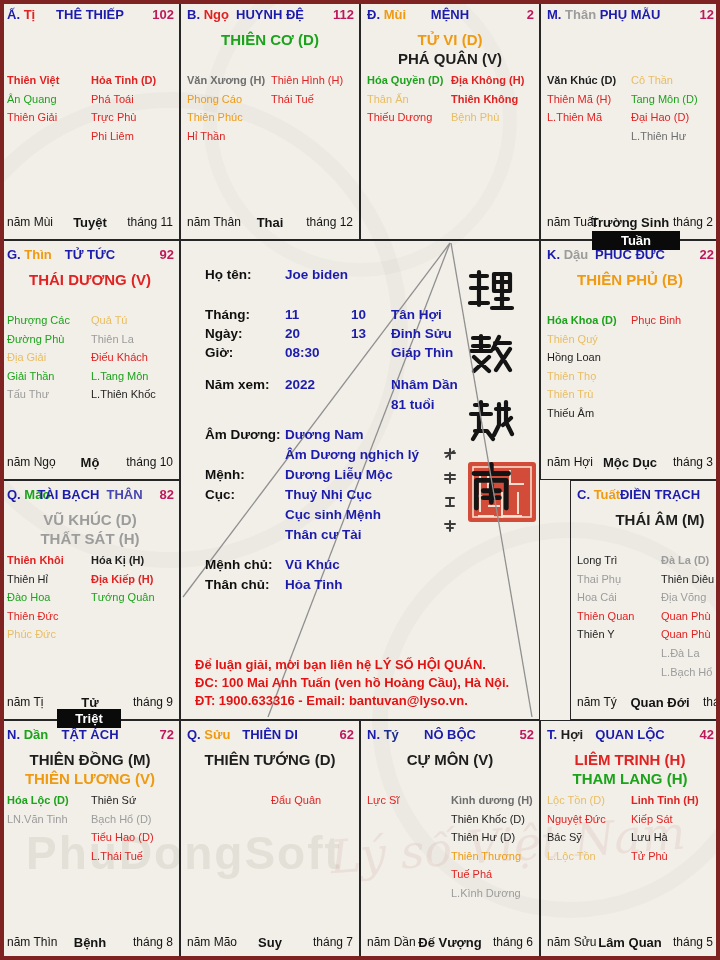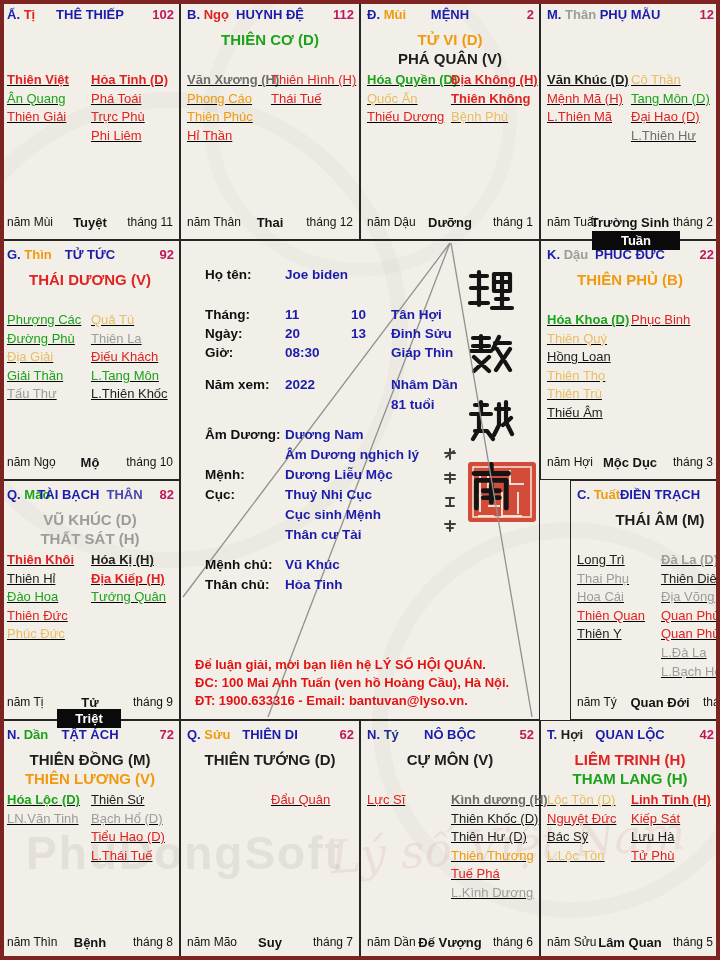--- a/index.html
+++ b/index.html
@@ -9,21 +9,21 @@
   
   .cell{position:absolute;width:180px;height:240px;border:1px solid #262626;box-sizing:border-box;z-index:3;}
   .hdr{position:absolute;top:6px;left:0;right:0;height:18px;}
   .sb{position:absolute;left:6px;top:0;font-size:13px;font-weight:bold;white-space:nowrap;}
   .stem{color:#1b1bac;}
   .pal{position:absolute;left:0;right:0;top:0;text-align:center;font-size:13px;font-weight:bold;color:#1b1bac;white-space:nowrap;}
   .palx{color:#4646ae;margin-left:7px;}
   .num{position:absolute;right:5px;top:0;font-size:13px;font-weight:bold;color:#be185d;}
   .mains{position:absolute;top:29px;left:0;right:0;text-align:center;}
   .mains div{font-size:15px;font-weight:bold;line-height:19px;white-space:nowrap;}
-  .colL,.colR{position:absolute;top:70px;font-size:13px;line-height:18.6px;white-space:nowrap;text-decoration:underline;}
+  .colL,.colR{position:absolute;top:70px;font-size:11px;line-height:18.6px;white-space:nowrap;}
   .colL{left:6px;} .colR{left:90px;}
   .ft{position:absolute;bottom:7px;left:0;right:0;height:17px;font-size:12px;color:#141414;}
   .fy{position:absolute;left:6px;} 
   .fs{position:absolute;left:0;right:0;text-align:center;font-weight:bold;font-size:13px;}
   .fm{position:absolute;right:6px;}
   
   .s-red{color:#e02222;} .s-green{color:#1ca31c;} .s-orange{color:#ef9a10;}
   .s-pale{color:#e9bd62;} .s-gray{color:#9c9c9c;} .s-dgray{color:#6e6e6e;}
   .s-black{color:#1e1e1e;} .s-navy{color:#1c2f8c;}
   .bold{font-weight:bold;}
@@ -156,44 +156,39 @@
           <span class="sb"><span class="stem">Đ.</span> <span class="s-orange bold">Mùi</span></span>
           <div class="pal">MỆNH</div>
           <span class="num">2</span>
         </div>
         <div class="mains">
           <div class="s-orange">TỬ VI (D)</div>
           <div class="s-black">PHÁ QUÂN (V)</div>
         </div>
         <div class="colL">
           <div class="s-green bold">Hóa Quyền (D)</div>
-          <div class="s-pale">Quốc Ấn</div>
+          <div class="s-pale">Thân Ấn</div>
           <div class="s-red">Thiếu Dương</div>
         </div>
         <div class="colR">
           <div class="s-red bold">Địa Không (H)</div>
           <div class="s-red bold">Thiên Không</div>
           <div class="s-pale">Bệnh Phù</div>
         </div>
-        <div class="ft">
-          <span class="fy">năm Dậu</span>
-          <span class="fs">Dưỡng</span>
-          <span class="fm">tháng 1</span>
-        </div>
       </div>
       <div class="cell" style="left: 540px; top: 0px;">
         <div class="hdr">
           <span class="sb"><span class="stem">M.</span> <span class="s-gray bold">Thân</span></span>
           <div class="pal">PHỤ MẪU</div>
           <span class="num">12</span>
         </div>
         <div class="mains"></div>
         <div class="colL">
           <div class="s-black bold">Văn Khúc (D)</div>
-          <div class="s-red">Mệnh Mã (H)</div>
+          <div class="s-red">Thiên Mã (H)</div>
           <div class="s-red">L.Thiên Mã</div>
         </div>
         <div class="colR">
           <div class="s-pale">Cô Thần</div>
           <div class="s-green">Tang Môn (D)</div>
           <div class="s-red">Đại Hao (D)</div>
           <div class="s-dgray">L.Thiên Hư</div>
         </div>
         <div class="ft">
           <span class="fy">năm Tuất</span>

